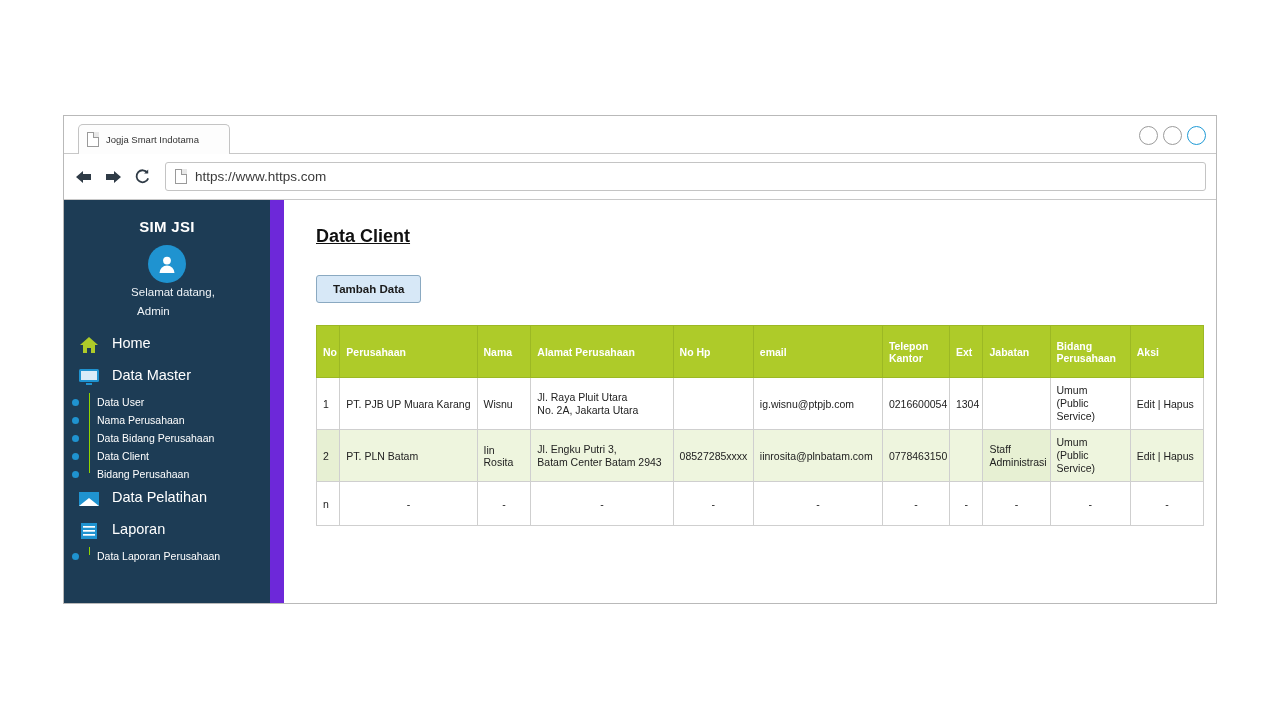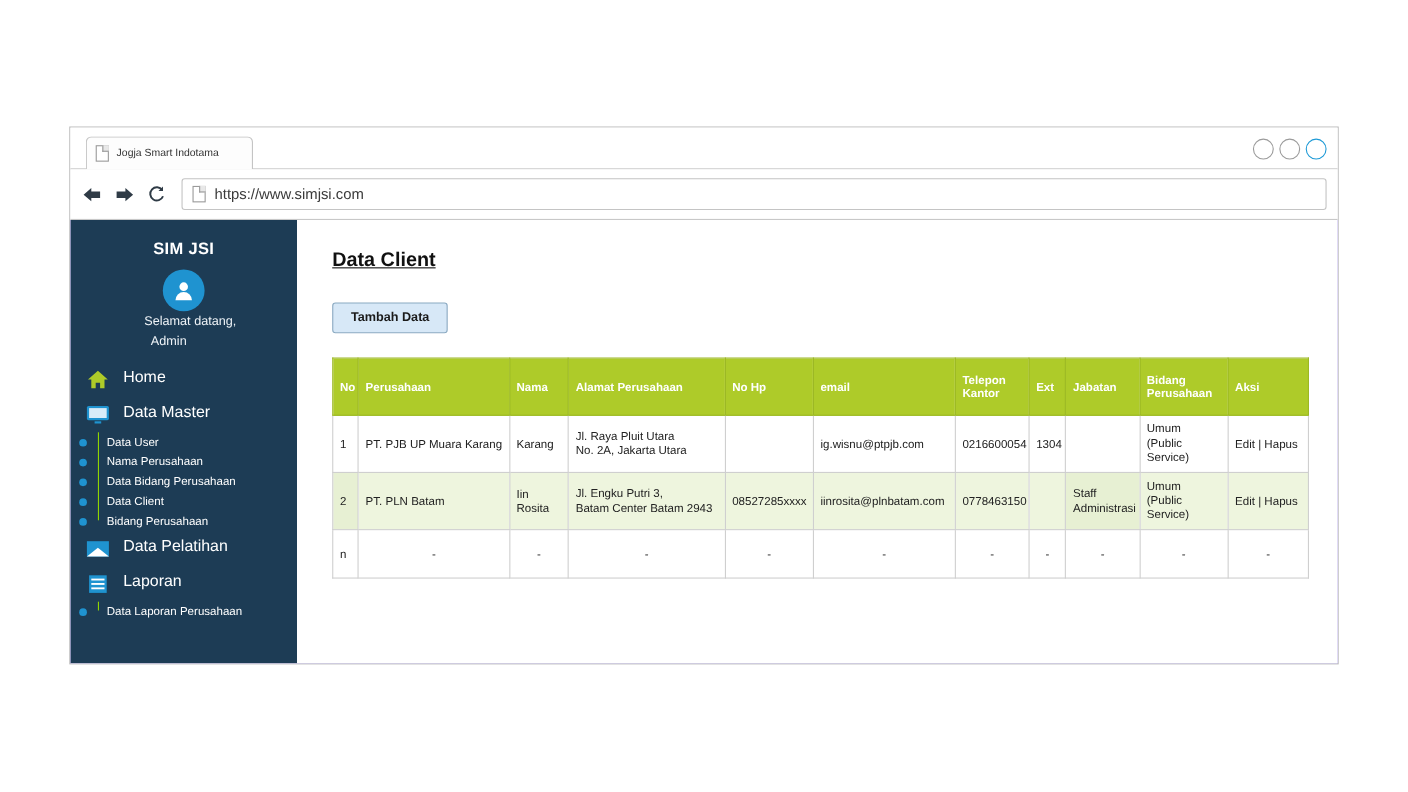--- a/index.html
+++ b/index.html
@@ -106,23 +106,24 @@
   }
   .url-text {
     font-size: 13.5px;
     color: #3a3a3a;
   }
 
   
   .viewport {
     position: relative;
     height: calc(489px - 38px - 46px - 2px);
-    background: #c4b5fd;
+    background: #6d28d9;
     display: flex;
     overflow: hidden;
+    gap: 14px;
   }
 
   
   .sidebar {
     width: 206px;
     background: #1d3c55;
     color: #ffffff;
     flex: none;
     padding-top: 10px;
     position: relative;
@@ -283,21 +284,21 @@
         </svg>
     </span>
     <span class="nav-ico">
       <svg width="18" height="18" viewBox="0 0 18 18">
           <path d="M14.5 4.8 A6 6 0 1 0 15.2 10.4" stroke="#2f3b46" stroke-width="1.8" fill="none"></path>
           <path d="M15.2 1.5 L15.2 5.6 L11.1 5.6 Z" fill="#2f3b46"></path>
         </svg>
     </span>
     <div class="urlbox">
       <span class="doc-icon"></span>
-      <span class="url-text">https://www.simjsi.com</span>
+      <span class="url-text">https://www.https.com</span>
     </div>
   </div>
 
   <div class="viewport">
 
     <div class="sidebar">
       <div class="brand">SIM JSI</div>
 
       <div class="userblock">
         <div class="avatar">
@@ -418,21 +419,21 @@
             <th>Ext</th>
             <th>Jabatan</th>
             <th>Bidang Perusahaan</th>
             <th>Aksi</th>
           </tr>
         </thead>
         <tbody>
           <tr>
             <td class="c-no">1</td>
             <td>PT. PJB UP Muara Karang</td>
-            <td>Karang</td>
+            <td>Wisnu</td>
             <td class="cell-2line">
               <div>Jl. Raya Pluit Utara</div>
               <div>No. 2A, Jakarta Utara</div>
             </td>
             <td></td>
             <td>ig.wisnu@ptpjb.com</td>
             <td>0216600054</td>
             <td>1304</td>
             <td class="c-jab cell-2line">
               <div></div>

